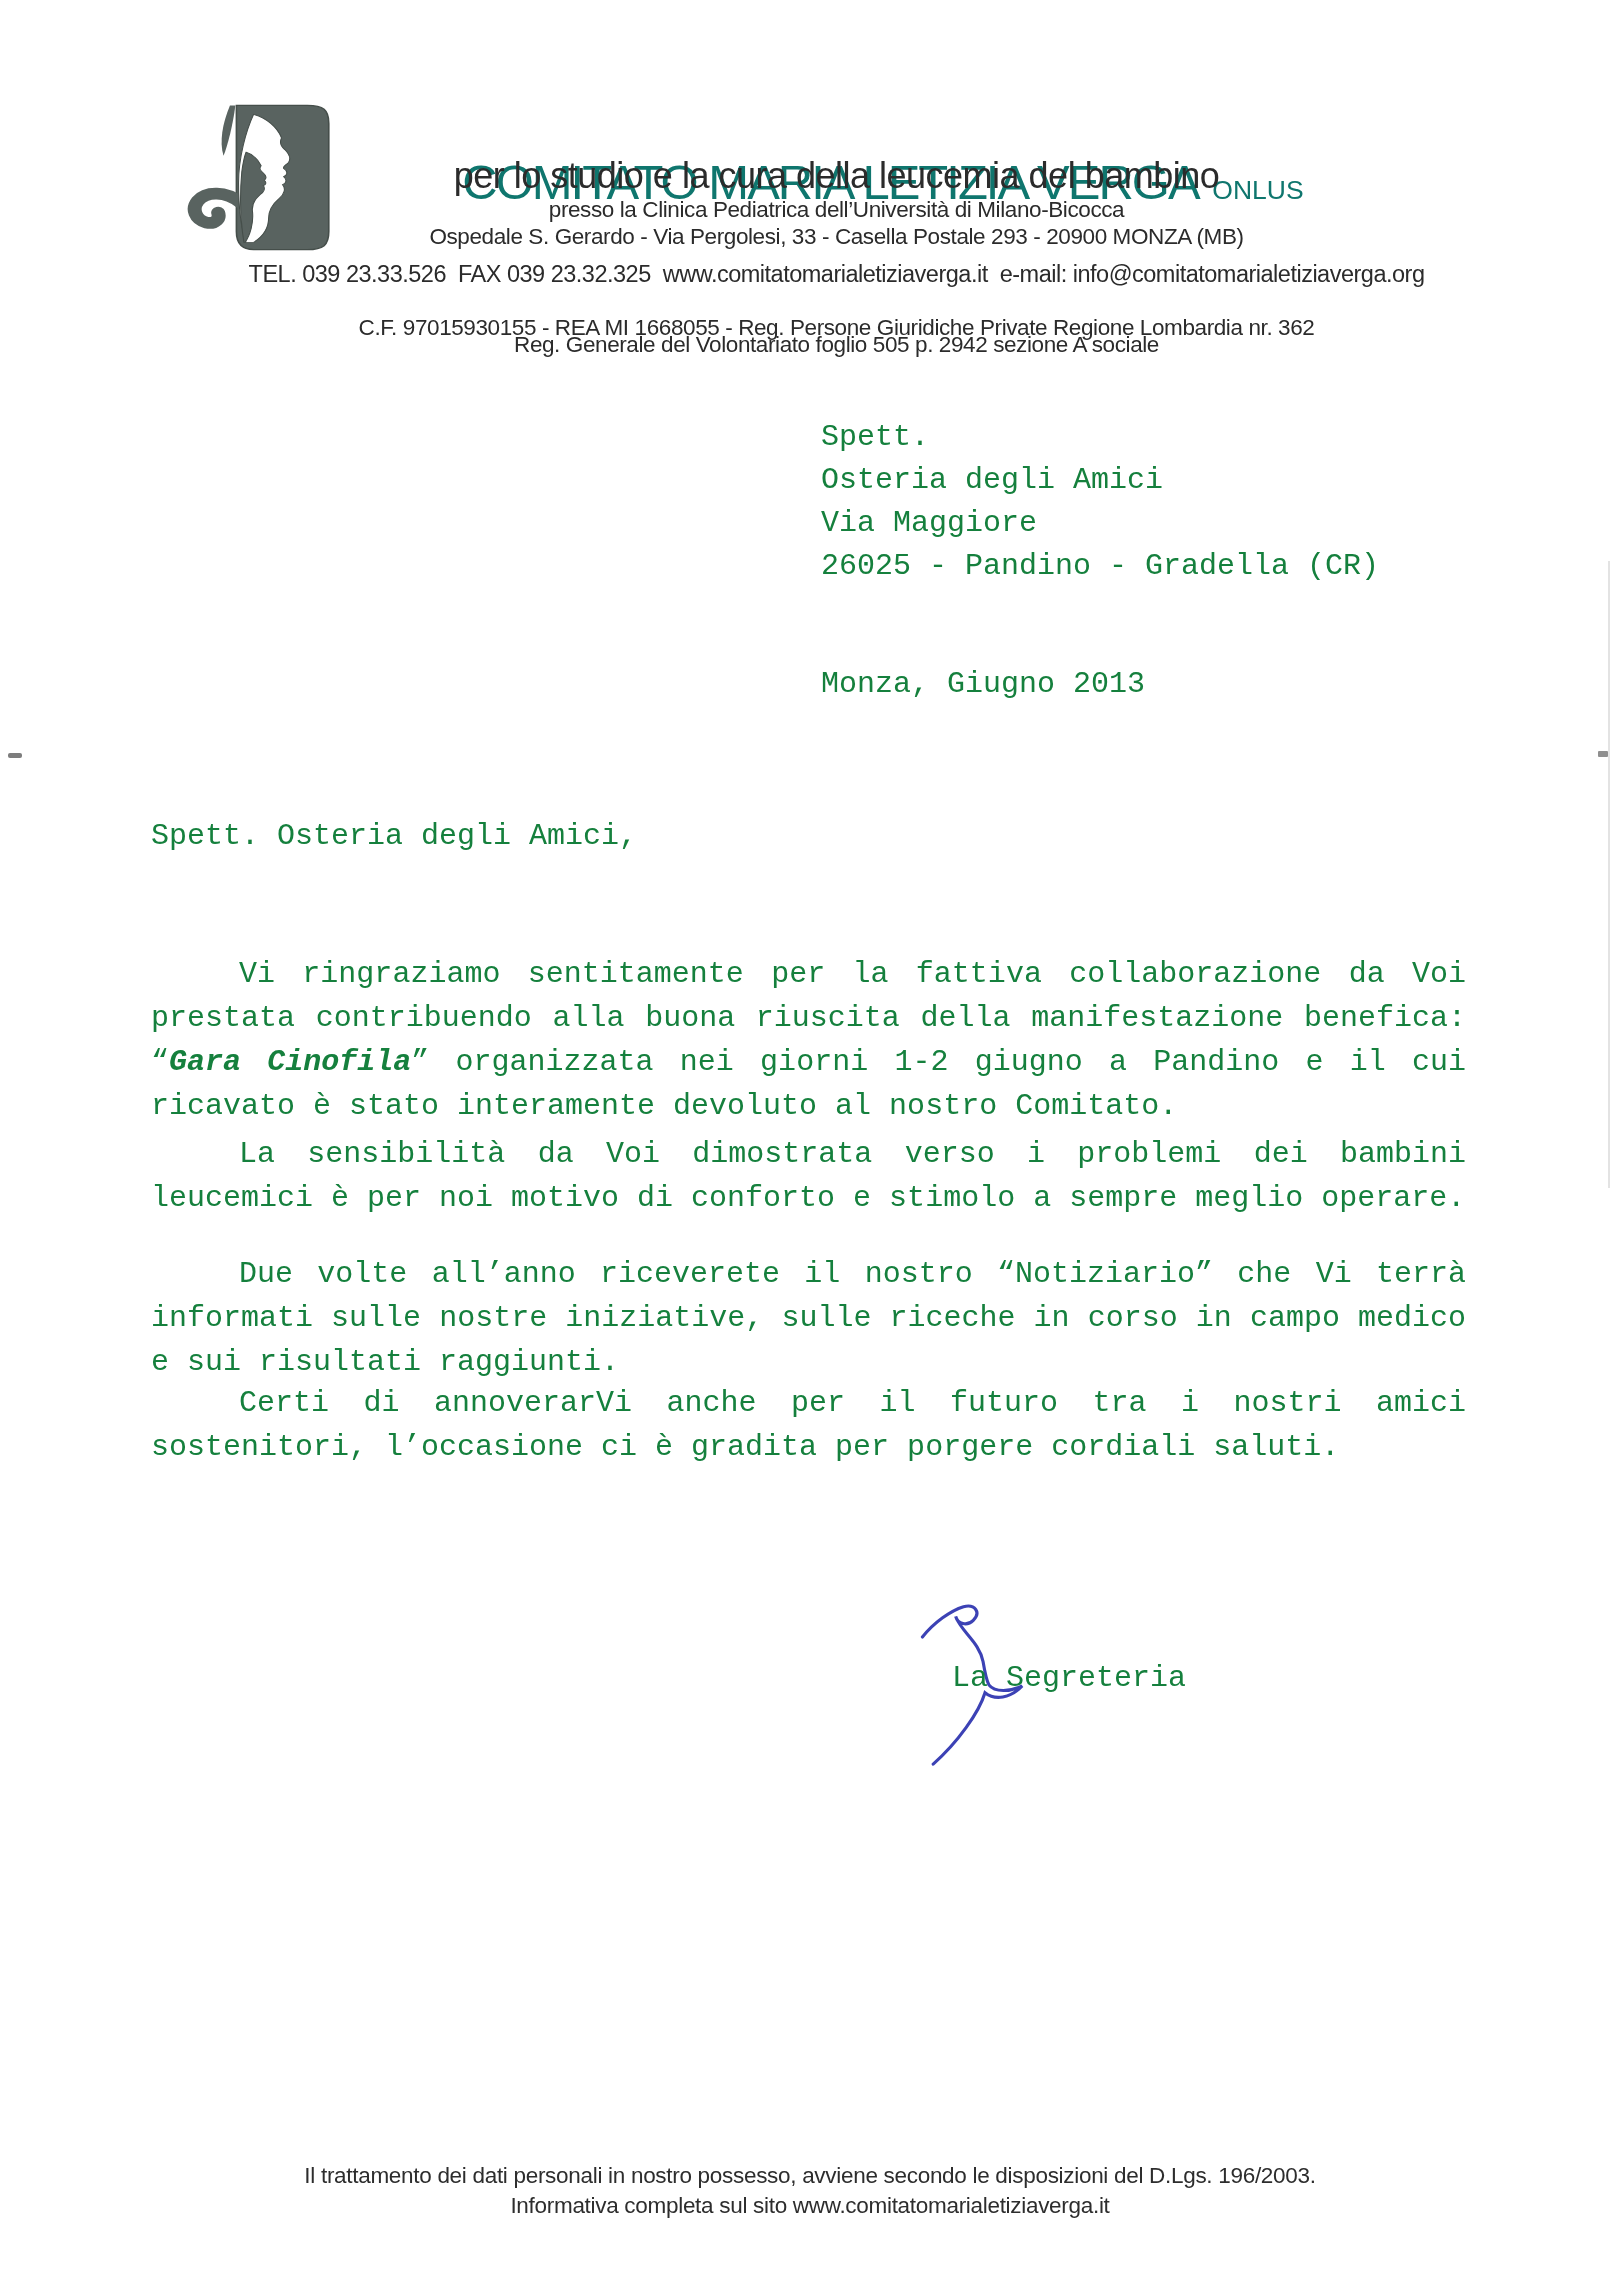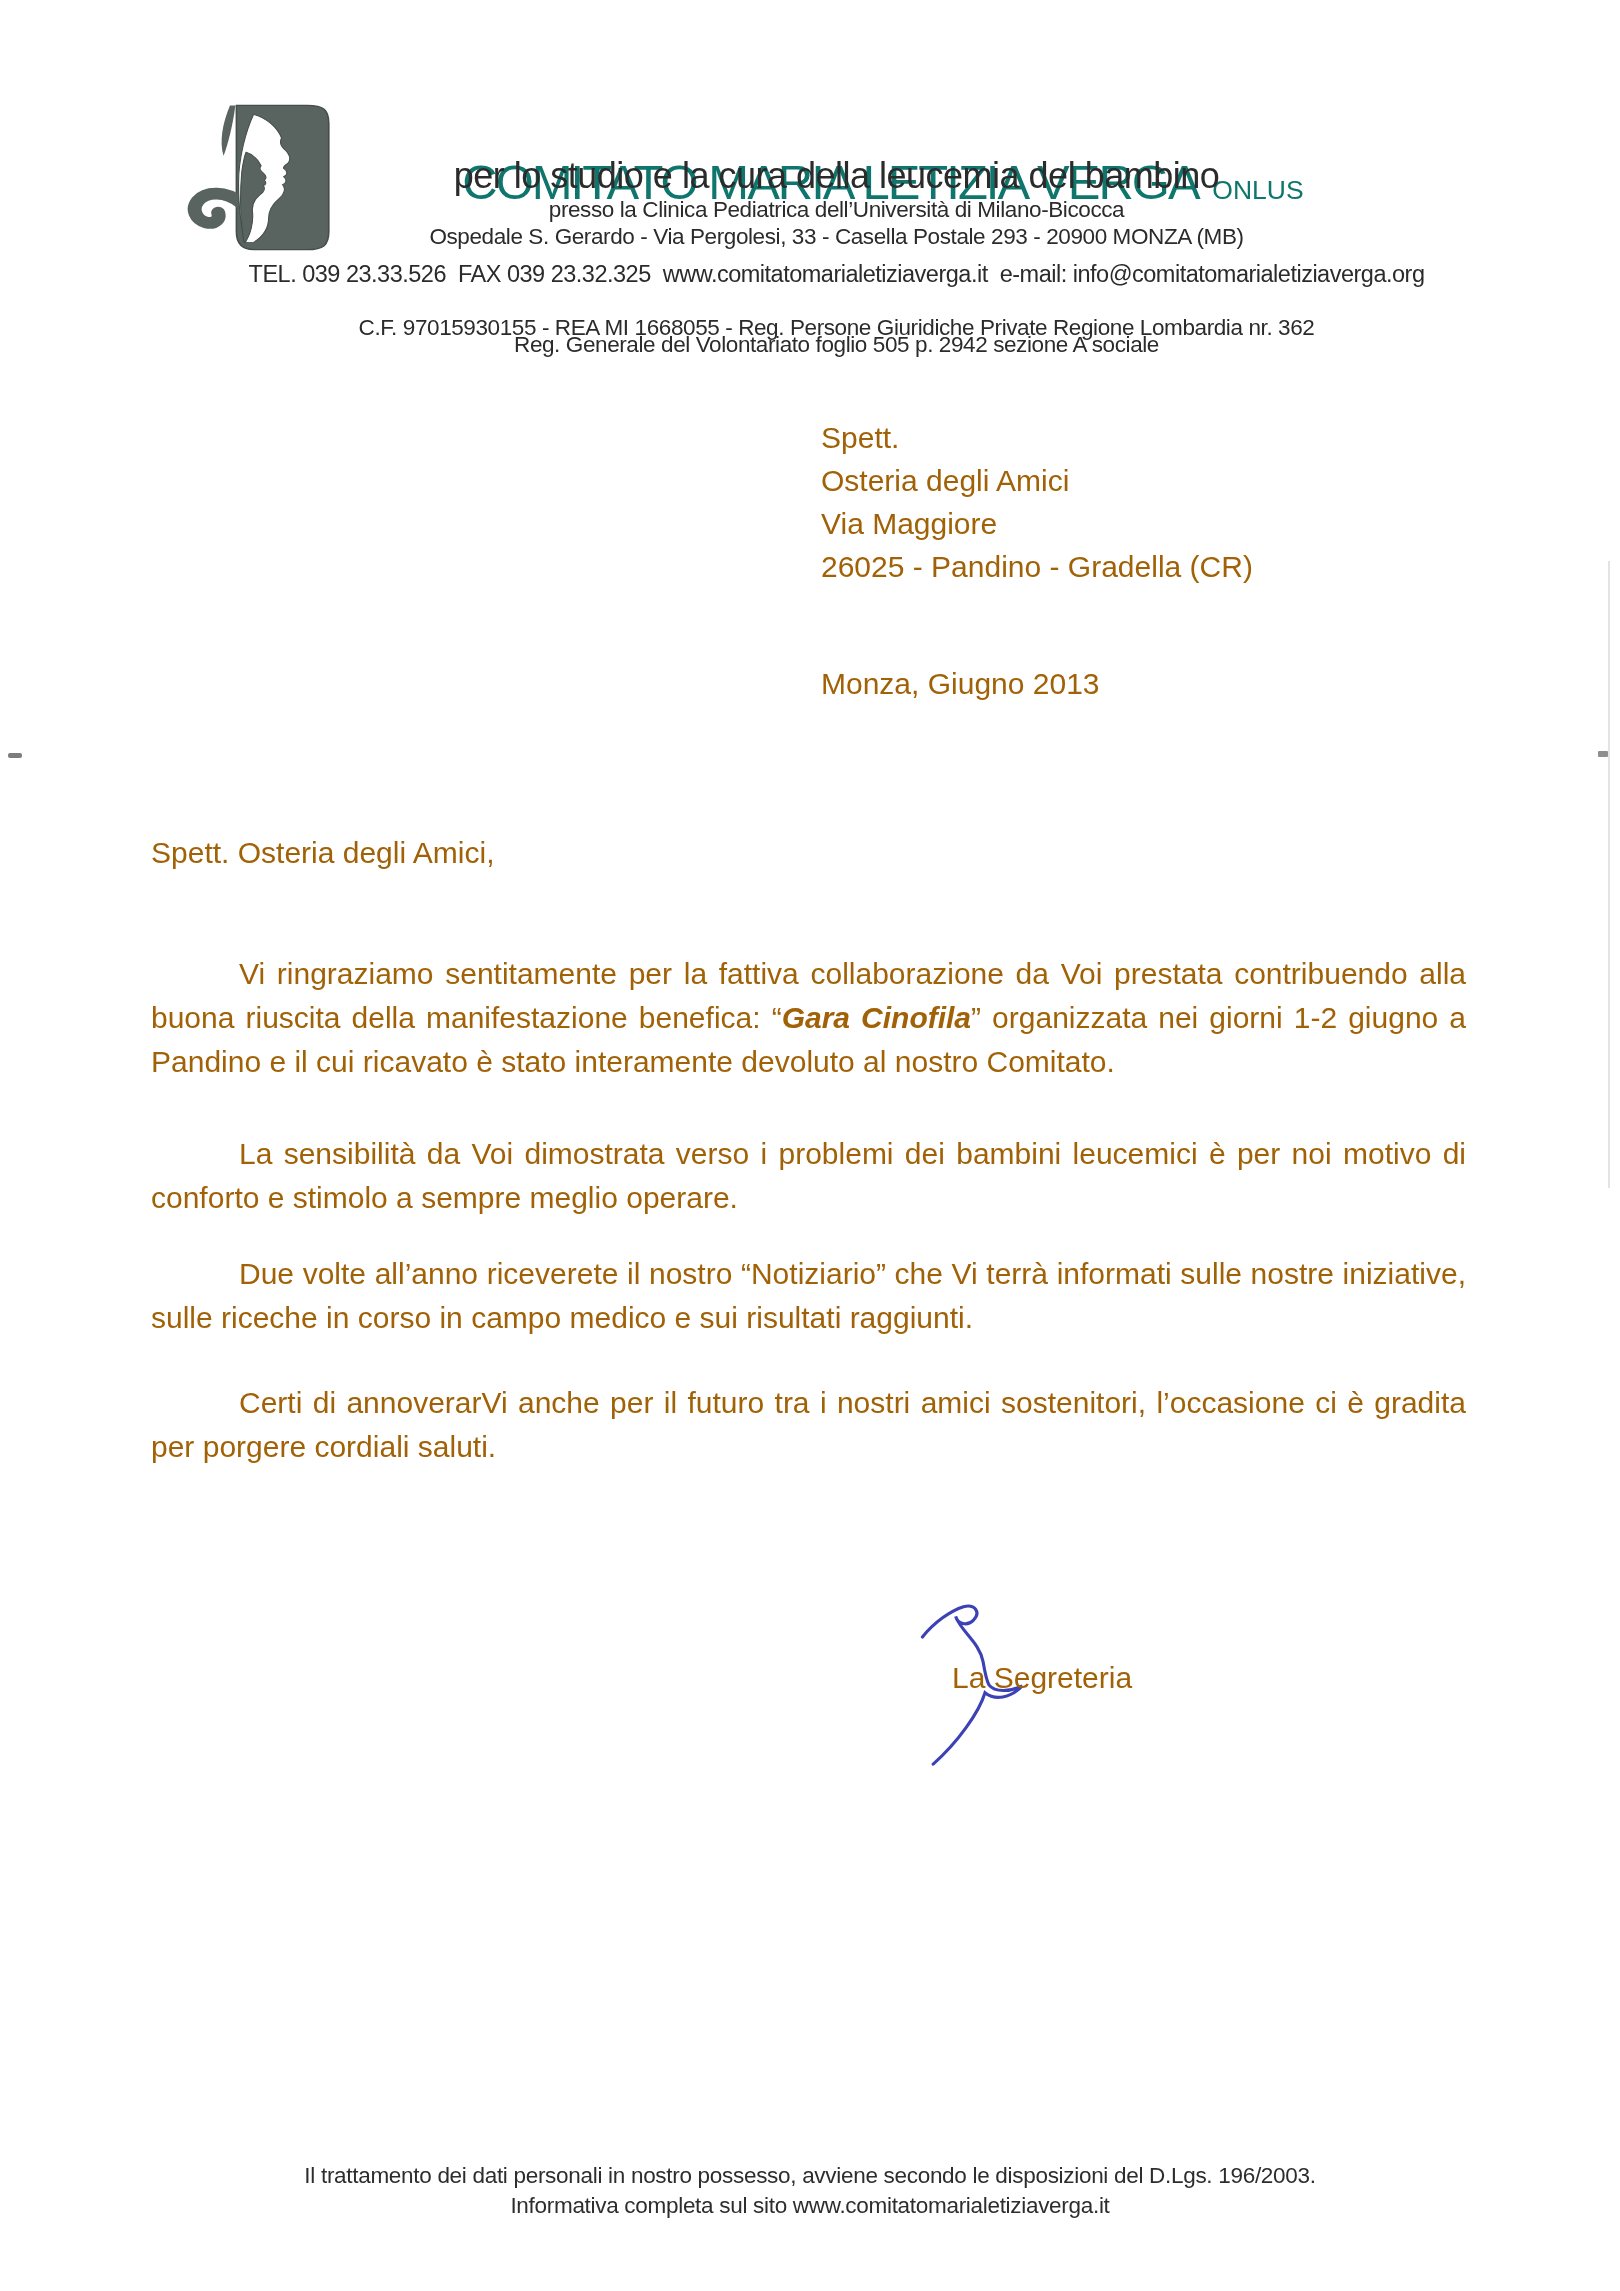--- a/index.html
+++ b/index.html
@@ -17,25 +17,25 @@
   .lh-line{position:absolute;left:0;width:100%;text-align:center;white-space:pre;color:#2b2b2b;}
   .lh-title{top:2px;font-size:49px;letter-spacing:-2px;color:#0f766e;}
   .lh-title .onlus{font-size:26.5px;letter-spacing:0;margin-left:13.7px;}
   .lh-tagline{top:59px;font-size:36px;letter-spacing:-0.5px;}
   .lh-clinic{top:101px;font-size:22.5px;letter-spacing:-0.4px;}
   .lh-address{top:128px;font-size:22.5px;letter-spacing:-0.4px;}
   .lh-contact{top:165px;font-size:23.5px;letter-spacing:-0.5px;}
   .lh-reg1{top:208px;font-size:22.5px;letter-spacing:-0.4px;margin-top:11px;}
   .lh-reg2{top:236px;font-size:22.5px;letter-spacing:-0.4px;}
   
-  .handwrite{font-family:Liberation Sans, sans-serif;color:#a16207;}
+  .handwrite{font-family:Liberation Mono, monospace;color:#15803d;}
   .recipient{position:absolute;left:821px;top:416px;font-size:30px;line-height:43px;}
   .recipient div{white-space:pre;}
   .dateline{position:absolute;left:821px;top:667px;font-size:30px;}
-  .salutation{position:absolute;left:151px;top:836px;margin:0;font-size:30px;}
+  .salutation{position:absolute;left:151px;top:819px;margin:0;font-size:30px;}
   .para{
     position:absolute;left:151px;width:1315px;margin:0;
     font-size:30px;line-height:44px;
     text-align:justify;text-indent:88px;
   }
   .p1{top:952px;}
   .p2{top:1132px;}
   .p3{top:1252px;}
   .p4{top:1381px;}
   .para .em{font-weight:bold;font-style:italic;}

